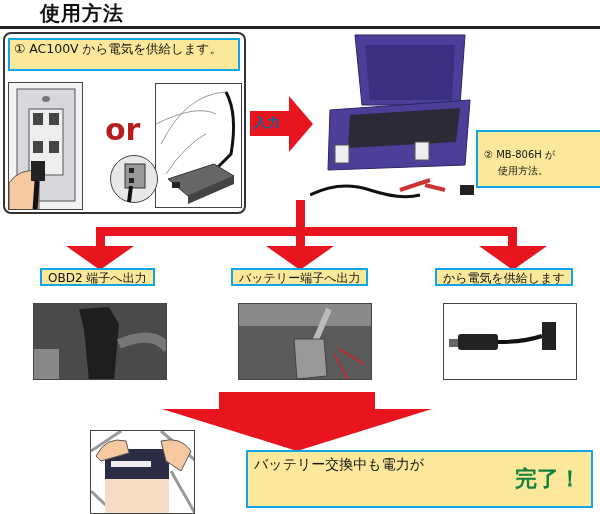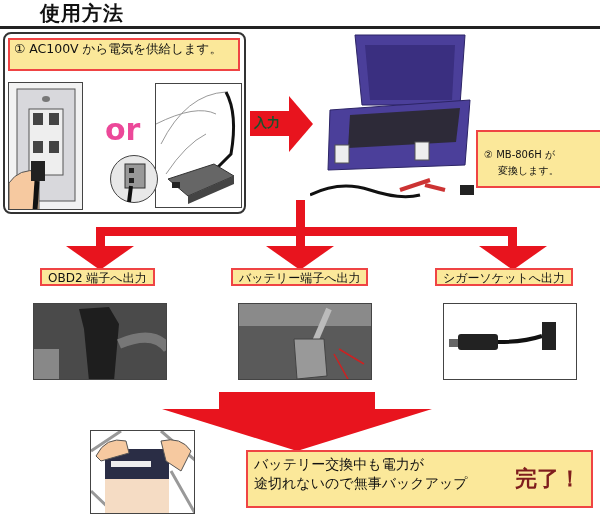--- a/index.html
+++ b/index.html
@@ -3,48 +3,48 @@
 <meta charset="utf-8">
 <style>
   html, body { margin:0; padding:0; background:#fff; }
   body { width:600px; height:514px; position:relative; overflow:hidden;
          font-family:"DejaVu Sans", sans-serif; color:#111; }
   .abs { position:absolute; }
   .title { left:4px; top:0px; font-size:20px; font-weight:bold; letter-spacing:1px;margin-left:36px; }
   .title-rule { left:0; top:26px; width:600px; height:3px; background:#222; }
   .step1-box { left:3px; top:32px; width:243px; height:182px; border:2px solid #333;
                border-radius:8px; box-sizing:border-box; background:#fff; }
-  .label-yellow { background:#fbe89a; border:2px solid #ef4444; box-sizing:border-box;
+  .label-yellow { background:#fbe89a; border:2px solid #0ea5e9; box-sizing:border-box;
                   font-size:12.5px; line-height:14px; color:#111; }
   .step1-label { left:8px; top:38px; width:232px; height:33px; padding:2px 4px; }
   .photo { border:1px solid #444; box-sizing:border-box; overflow:hidden; }
   .outlet-photo { left:8px; top:82px; width:75px; height:128px; background:#f2f2f2; }
   .inverter-photo { left:155px; top:83px; width:87px; height:125px; background:#fff; }
-  .or-text { left:105px; top:112px; font-size:30px; font-weight:bold; color:#ec4899; }
+  .or-text { left:105px; top:112px; font-size:30px; font-weight:bold; color:#b91c1c; }
   .circle { left:110px; top:155px; width:46px; height:46px; border-radius:50%;
             border:1px solid #444; background:#e8e8e8; }
   .red { background:#e8141e; }
   .input-arrow-body { left:250px; top:111px; width:40px; height:25px; }
   .input-arrow-head { left:289px; top:96px; width:0; height:0; border-top:28px solid transparent;
                       border-bottom:28px solid transparent; border-left:24px solid #e8141e; }
-  .input-arrow-label { left:254px; top:114px; font-size:13px; font-weight:bold; color:#14532d; }
+  .input-arrow-label { left:254px; top:114px; font-size:13px; font-weight:bold; color:#0369a1; }
   .case { left:310px; top:30px; width:145px; height:150px; }
   .step2-label { left:476px; top:130px; width:128px; height:58px; padding:15px 6px; font-size:10px; line-height:16px; }
   .branch-v { left:296px; top:200px; width:9px; height:30px; }
   .branch-h { left:96px; top:227px; width:421px; height:9px; }
   .arrow-stem { width:9px; height:13px; }
   .arrow-tip { width:0; height:0; border-left:34px solid transparent; border-right:34px solid transparent;
                border-top:24px solid #e8141e; }
   .out-label { font-size:12px; line-height:14px; height:18px; padding:1px 6px; white-space:nowrap; }
   .big-arrow-body { left:219px; top:392px; width:156px; height:18px; }
   .big-arrow-head { left:162px; top:409px; width:0; height:0; border-left:135px solid transparent;
                     border-right:135px solid transparent; border-top:42px solid #e8141e; }
   .battery-photo { left:90px; top:430px; width:105px; height:84px; background:#fff; }
   .final-label { left:246px; top:450px; width:347px; height:58px; padding:3px 6px; font-size:14px; line-height:19px; }
-  .kanryo { position:absolute; right:10px; top:17px; color:#7f1d1d; font-size:22px; font-weight:bold; }
+  .kanryo { position:absolute; right:10px; top:17px; color:#15803d; font-size:22px; font-weight:bold; }
 </style>
 </head>
 <body>
 
 <div class="abs title">使用方法</div>
 <div class="abs title-rule"></div>
 
 <div class="abs step1-box"></div>
 <div class="abs label-yellow step1-label">
   <div>① AC100V から電気を供給します。</div>
@@ -95,36 +95,36 @@
     <rect x="25" y="115" width="14" height="18" fill="#eee" stroke="#555"></rect>
     <rect x="105" y="112" width="14" height="18" fill="#eee" stroke="#555"></rect>
     <path d="M0 165 Q30 150 60 160 T110 165" stroke="#111" stroke-width="3" fill="none"></path>
     <path d="M90 160 L120 150" stroke="#c33" stroke-width="4"></path>
     <path d="M115 155 L135 160" stroke="#c33" stroke-width="4"></path>
     <rect x="150" y="155" width="14" height="10" fill="#222"></rect>
   </svg>
 </div>
 <div class="abs label-yellow step2-label">
   <div>② MB-806H が</div>
-  <div style="padding-left:14px">変換します。</div>
+  <div style="padding-left:14px">使用方法。</div>
 </div>
 
 <div class="abs red branch-v"></div>
 <div class="abs red branch-h"></div>
 
 <div class="abs red arrow-stem" style="left:96px;top:234px"></div>
 <div class="abs arrow-tip" style="left:66px;top:246px"></div>
 <div class="abs red arrow-stem" style="left:296px;top:234px"></div>
 <div class="abs arrow-tip" style="left:266px;top:246px"></div>
 <div class="abs red arrow-stem" style="left:508px;top:234px"></div>
 <div class="abs arrow-tip" style="left:479px;top:246px"></div>
 
 <div class="abs label-yellow out-label" style="left:40px;top:268px">OBD2 端子へ出力</div>
 <div class="abs label-yellow out-label" style="left:231px;top:268px">バッテリー端子へ出力</div>
-<div class="abs label-yellow out-label" style="left:435px;top:268px">シガーソケットへ出力</div>
+<div class="abs label-yellow out-label" style="left:435px;top:268px">から電気を供給します</div>
 
 <div class="abs photo" style="left:33px;top:303px;width:134px;height:77px;background:#3a3a3a">
   <svg width="134" height="77" viewBox="0 0 134 77">
     <rect width="134" height="77" fill="#4a4a4a"></rect>
     <polygon points="45,5 75,3 85,20 80,77 55,77 50,25" fill="#1e1e1e"></polygon>
     <path d="M85 40 Q120 25 134 45" stroke="#777" stroke-width="10" fill="none"></path>
     <rect x="0" y="45" width="25" height="32" fill="#888"></rect>
   </svg>
 </div>
 <div class="abs photo" style="left:238px;top:303px;width:134px;height:77px;background:#555">
@@ -153,15 +153,14 @@
     <path d="M0 20 L30 0 M70 0 L105 30 M80 40 L105 84 M0 60 L25 84" stroke="#999" stroke-width="3" fill="none"></path>
     <rect x="14" y="48" width="64" height="36" fill="#f5dcc4"></rect>
     <rect x="14" y="18" width="64" height="30" fill="#2a2d45"></rect>
     <rect x="20" y="30" width="40" height="6" fill="#eee"></rect>
     <path d="M5 25 Q15 5 35 10 L38 22 L10 30 Z" fill="#f6c9a0" stroke="#555"></path>
     <path d="M70 10 Q90 5 100 20 L90 40 L75 30 Z" fill="#f6c9a0" stroke="#555"></path>
   </svg>
 </div>
 <div class="abs label-yellow final-label">
   <div>バッテリー交換中も電力が</div>
-  <div>途切れないので無事バックアップ</div>
   <span class="kanryo">完了！</span>
 </div>
 
 </body></html>

